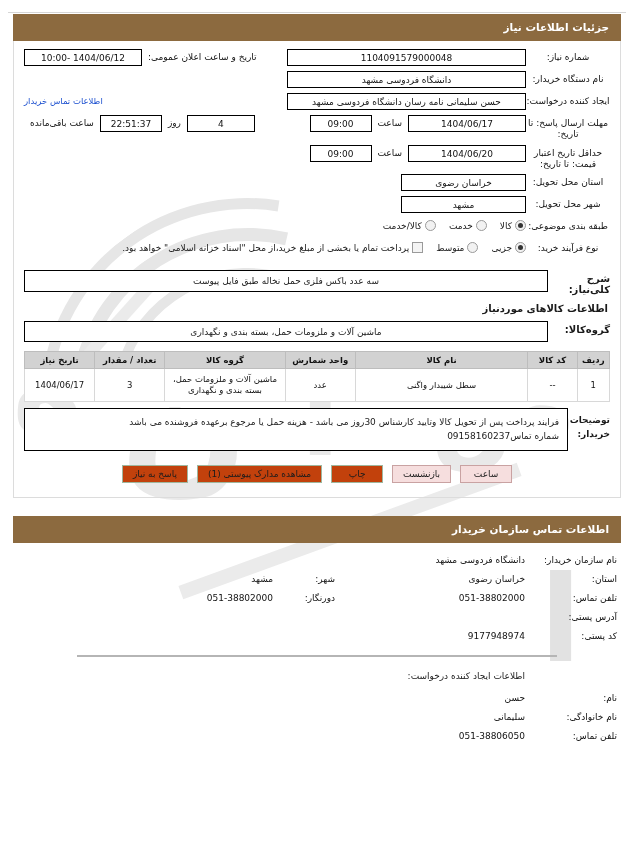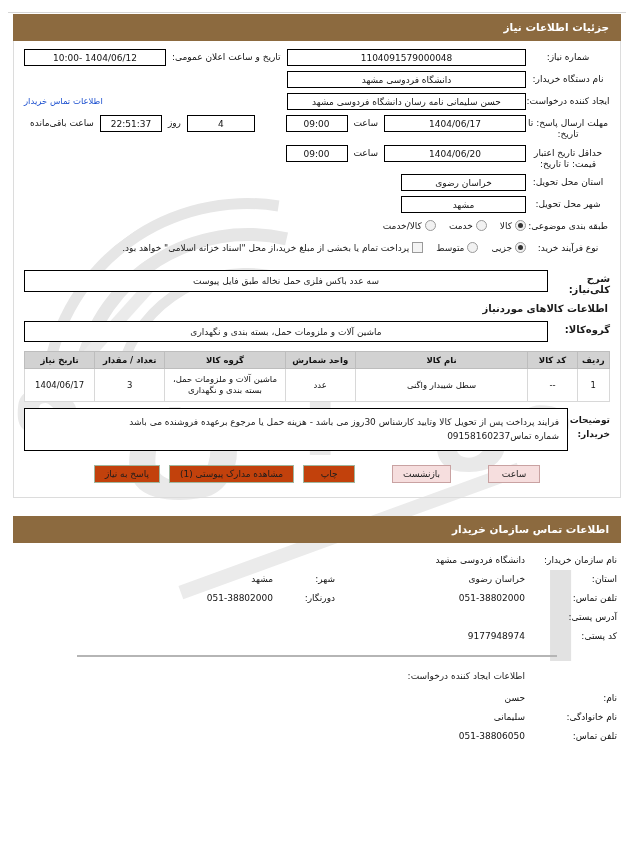--- a/index.html
+++ b/index.html
@@ -114,21 +114,21 @@
     font-size: 9px;
     padding: 0 5px;
     box-sizing: border-box;
     text-align: center;
     color: #111;
     overflow: hidden;
     white-space: nowrap;
   }
   .fbox.wide { width: 239px; }
   .fbox.mid  { width: 125px; }
-  .fbox.date { width: 142px; }
+  .fbox.date { width: 118px; }
   .fbox.time { width: 62px; }
   .fbox.num  { width: 68px; }
   .fbox.clock{ width: 62px; }
   .inline-label {
     font-size: 9px;
     padding: 3px 6px 0 6px;
     white-space: nowrap;
     color: #111;
   }
   .spacer { flex: 1 1 auto; }
@@ -282,21 +282,20 @@
     min-width: 52px;
     text-align: center;
     color: #1c1c1c;
     cursor: pointer;
     box-sizing: border-box;
     white-space: nowrap;
   }
   .btn.danger {
     background: #f6dede;
     border-color: #c9a2a2;
-    margin-left: 28px;
   }
 
   
   .contact-wrap { margin-top: 18px; }
   .contact-body { padding: 12px 4px 4px 4px; }
   .crow {
     display: flex;
     align-items: baseline;
     margin-bottom: 9px;
     font-size: 9px;

